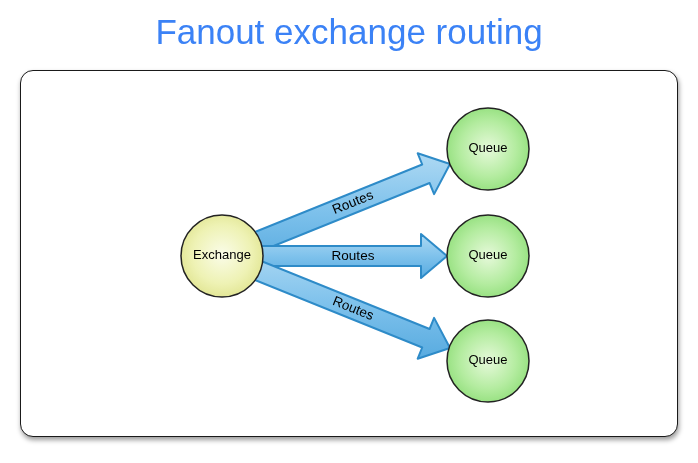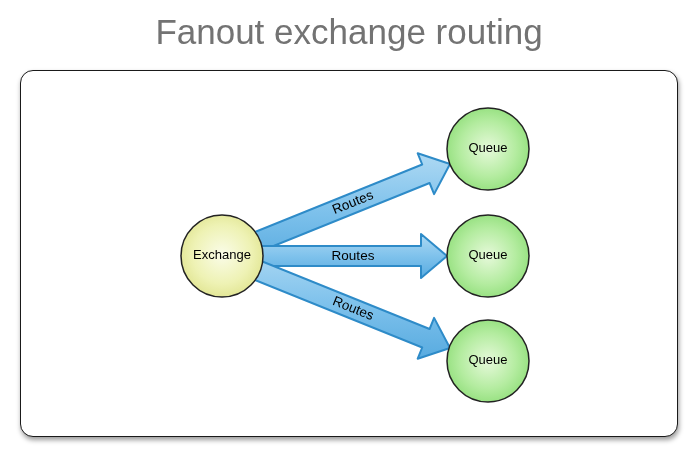--- a/index.html
+++ b/index.html
@@ -9,21 +9,21 @@
     font-family: "Liberation Sans", sans-serif;
     overflow: hidden;
   }
   .stage { position: relative; width: 698px; height: 463px; }
   .title {
     position: absolute;
     top: 12px; left: 0; width: 698px;
     text-align: center;
     font-size: 35px;
     font-weight: 400;
-    color: #737373;
+    color: #3b82f6;
     letter-spacing: 0px;
   }
   .canvas-box {
     position: absolute;
     left: 20px; top: 70px;
     width: 658px; height: 367px;
     background: #ffffff;
     border: 1.5px solid #1a1a1a;
     border-radius: 13px;
     box-shadow: 1px 3px 5px rgba(0,0,0,0.40);

